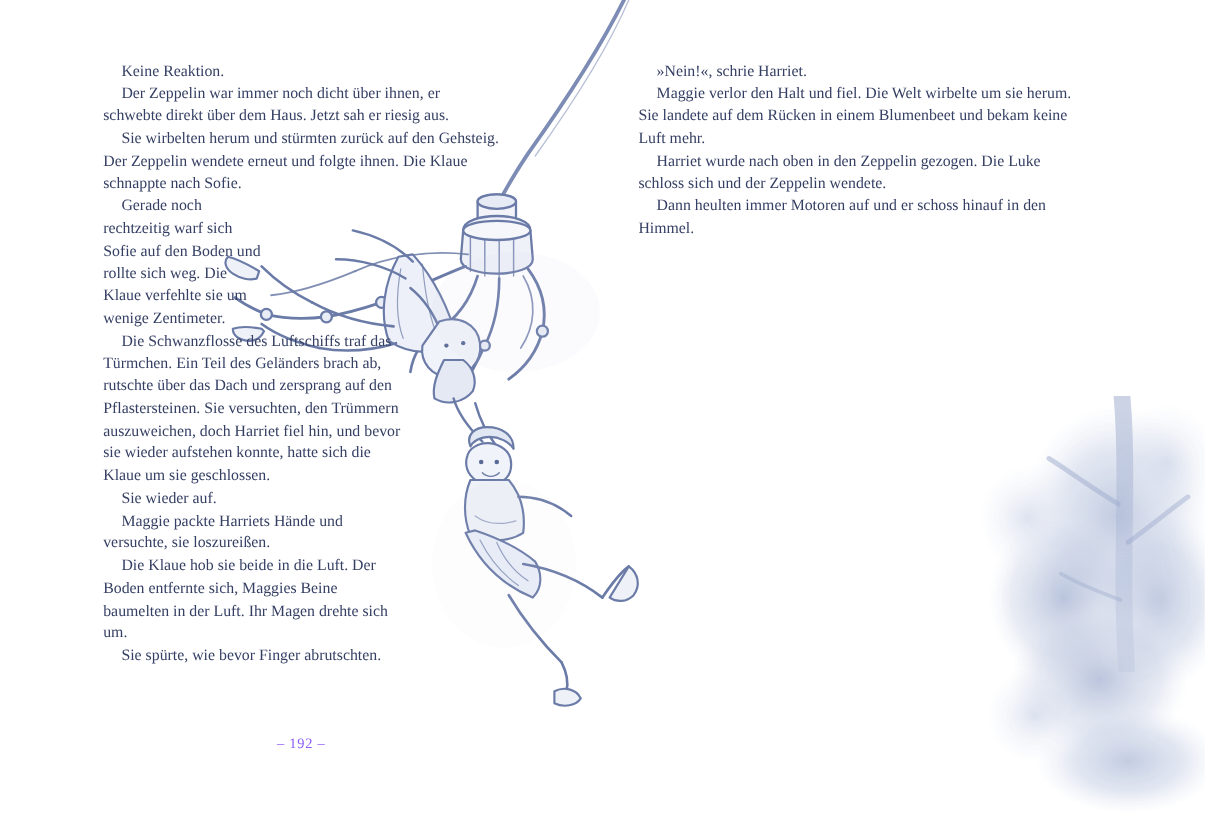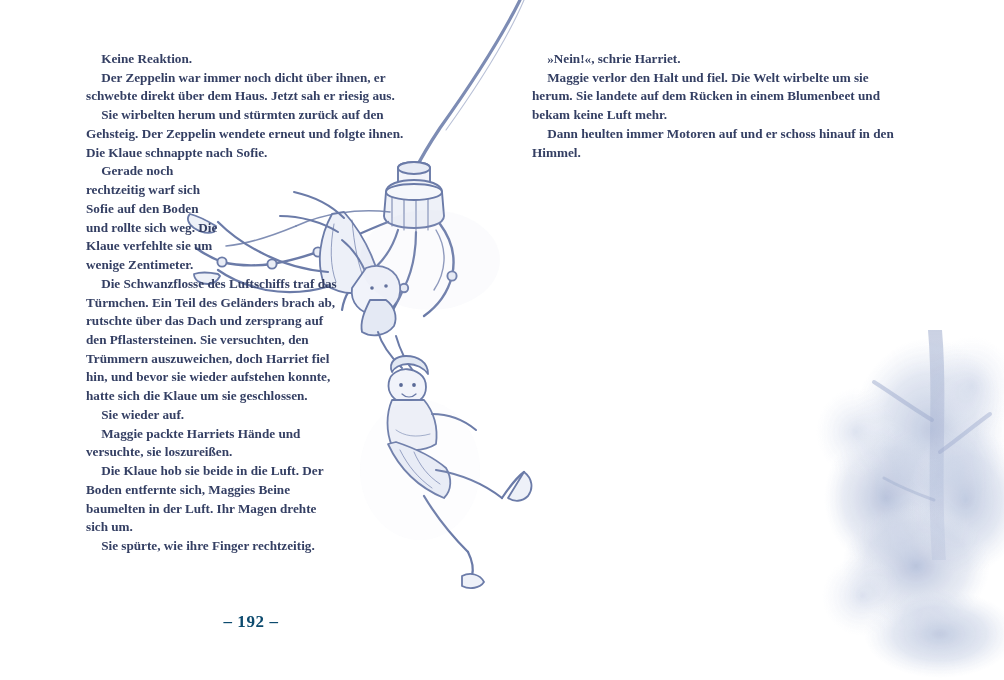--- a/index.html
+++ b/index.html
@@ -14,21 +14,20 @@
     color: #2f3a5c;
     overflow: hidden;
     position: relative;
   }
 
   .page {
     position: absolute;
     inset: 0;
     width: 912px;
     height: 680px;
-    font-weight: bold;
   }
 
   
   .art {
     position: absolute;
     inset: 0;
     pointer-events: none;
   }
   .art svg { display: block; }
 
@@ -61,23 +60,23 @@
   .wrap-d { width: 252px; }
   .wrap-e { width: 252px; }
   .wrap-f { width: 244px; }
 
   .folio {
     position: absolute;
     left: 86px;
     top: 612px;
     width: 330px;
     text-align: center;
-    font-size: 17px;
+    font-size: 12px;
     letter-spacing: 0.6px;
-    color: #0c4a6e;
+    color: #8b5cf6;
   }
 </style>
 </head>
 <body>
 
 <div class="page">
 
   <div class="art">
     <svg width="1004" height="680" viewBox="0 0 1004 680" xmlns="http://www.w3.org/2000/svg">
       <defs>
@@ -215,24 +214,25 @@
 
   <div class="col col-left">
     <p>Keine Reaktion.</p>
     <p>Der Zeppelin war immer noch dicht über ihnen, er schwebte direkt über dem Haus. Jetzt sah er riesig aus.</p>
     <p>Sie wirbelten herum und stürmten zurück auf den Gehsteig. Der Zeppelin wendete erneut und folgte ihnen. Die Klaue schnappte nach Sofie.</p>
     <p class="wrap-b">Gerade noch rechtzeitig warf sich Sofie auf den Boden und rollte sich weg. Die Klaue verfehlte sie um wenige Zentimeter.</p>
     <p class="wrap-d">Die Schwanzflosse des Luftschiffs traf das Türmchen. Ein Teil des Geländers brach ab, rutschte über das Dach und zersprang auf den Pflastersteinen. Sie versuchten, den Trümmern auszuweichen, doch Harriet fiel hin, und bevor sie wieder aufstehen konnte, hatte sich die Klaue um sie geschlossen.</p>
     <p class="wrap-e">Sie wieder auf.</p>
     <p class="wrap-e">Maggie packte Harriets Hände und versuchte, sie loszureißen.</p>
     <p class="wrap-f">Die Klaue hob sie beide in die Luft. Der Boden entfernte sich, Maggies Beine baumelten in der Luft. Ihr Magen drehte sich um.</p>
-    <p class="wrap-f">Sie spürte, wie ihre Finger rechtzeitig.</p>
+    <p class="wrap-f">Sie spürte, wie bevor Finger abrutschten.</p>
   </div>
 
   <div class="col col-right">
     <p>»Nein!«, schrie Harriet.</p>
     <p>Maggie verlor den Halt und fiel. Die Welt wirbelte um sie herum. Sie landete auf dem Rücken in einem Blumenbeet und bekam keine Luft mehr.</p>
+    <p>Harriet wurde nach oben in den Zeppelin gezogen. Die Luke schloss sich und der Zeppelin wendete.</p>
     <p>Dann heulten immer Motoren auf und er schoss hinauf in den Himmel.</p>
   </div>
 
   <div class="folio">– 192 –</div>
 
 </div>
 
 </body></html>

